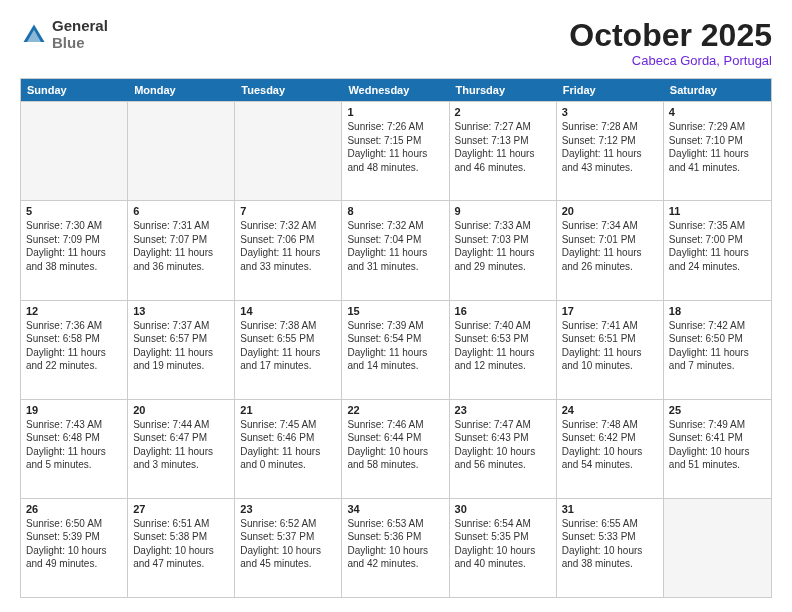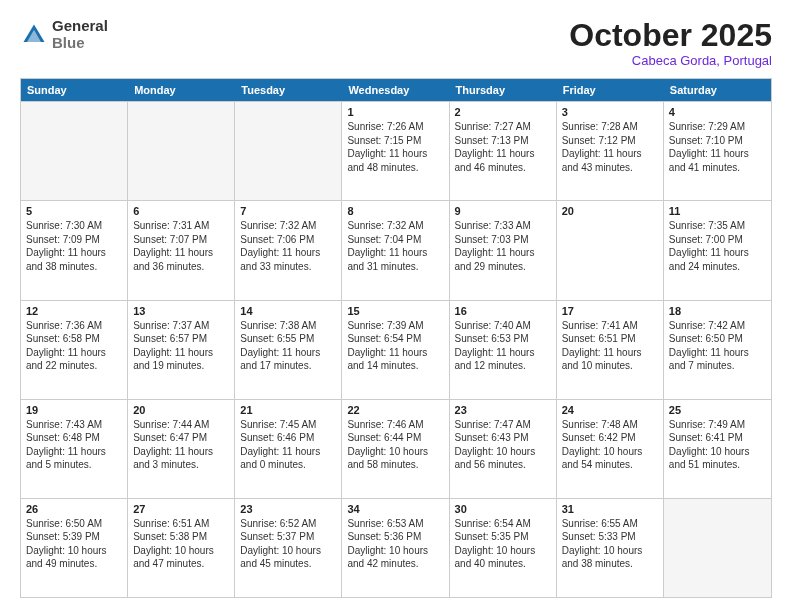--- a/index.html
+++ b/index.html
@@ -188,20 +188,21 @@
           <div class="cal-cell">
             <span class="day-num">8</span>
             <div class="cell-text">Sunrise: 7:32 AM<br>Sunset: 7:04 PM<br>Daylight: 11 hours and 31 minutes.</div>
           </div>
           <div class="cal-cell">
             <span class="day-num">9</span>
             <div class="cell-text">Sunrise: 7:33 AM<br>Sunset: 7:03 PM<br>Daylight: 11 hours and 29 minutes.</div>
           </div>
           <div class="cal-cell">
             <span class="day-num">20</span>
+            <div class="cell-text">Sunrise: 7:34 AM<br>Sunset: 7:01 PM<br>Daylight: 11 hours and 26 minutes.</div>
           </div>
           <div class="cal-cell">
             <span class="day-num">11</span>
             <div class="cell-text">Sunrise: 7:35 AM<br>Sunset: 7:00 PM<br>Daylight: 11 hours and 24 minutes.</div>
           </div>
         </div>
         <div class="cal-row">
           <div class="cal-cell">
             <span class="day-num">12</span>
             <div class="cell-text">Sunrise: 7:36 AM<br>Sunset: 6:58 PM<br>Daylight: 11 hours and 22 minutes.</div>

